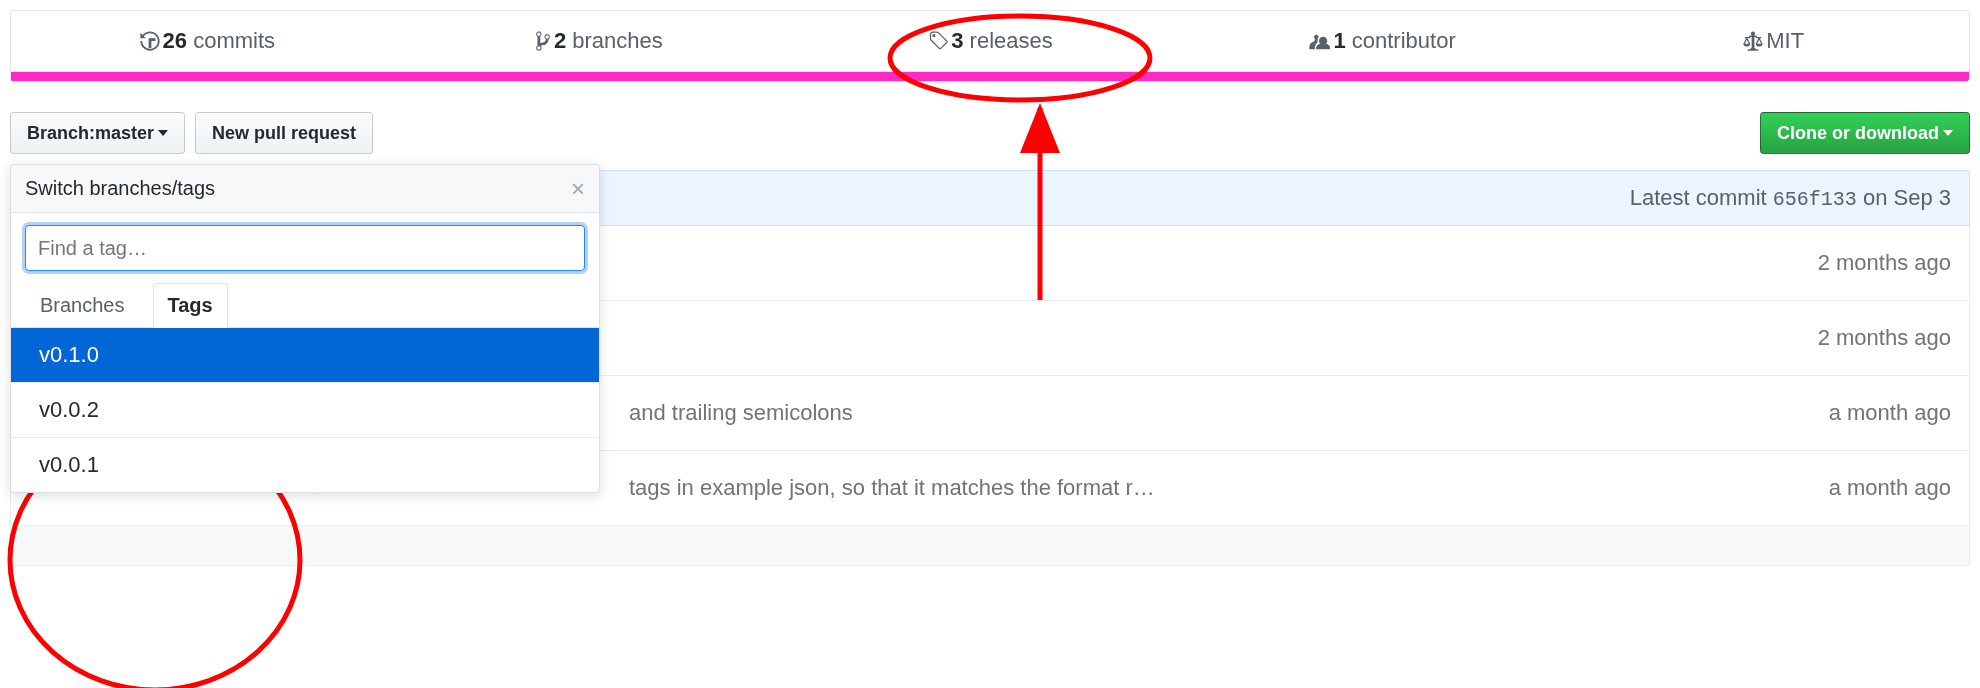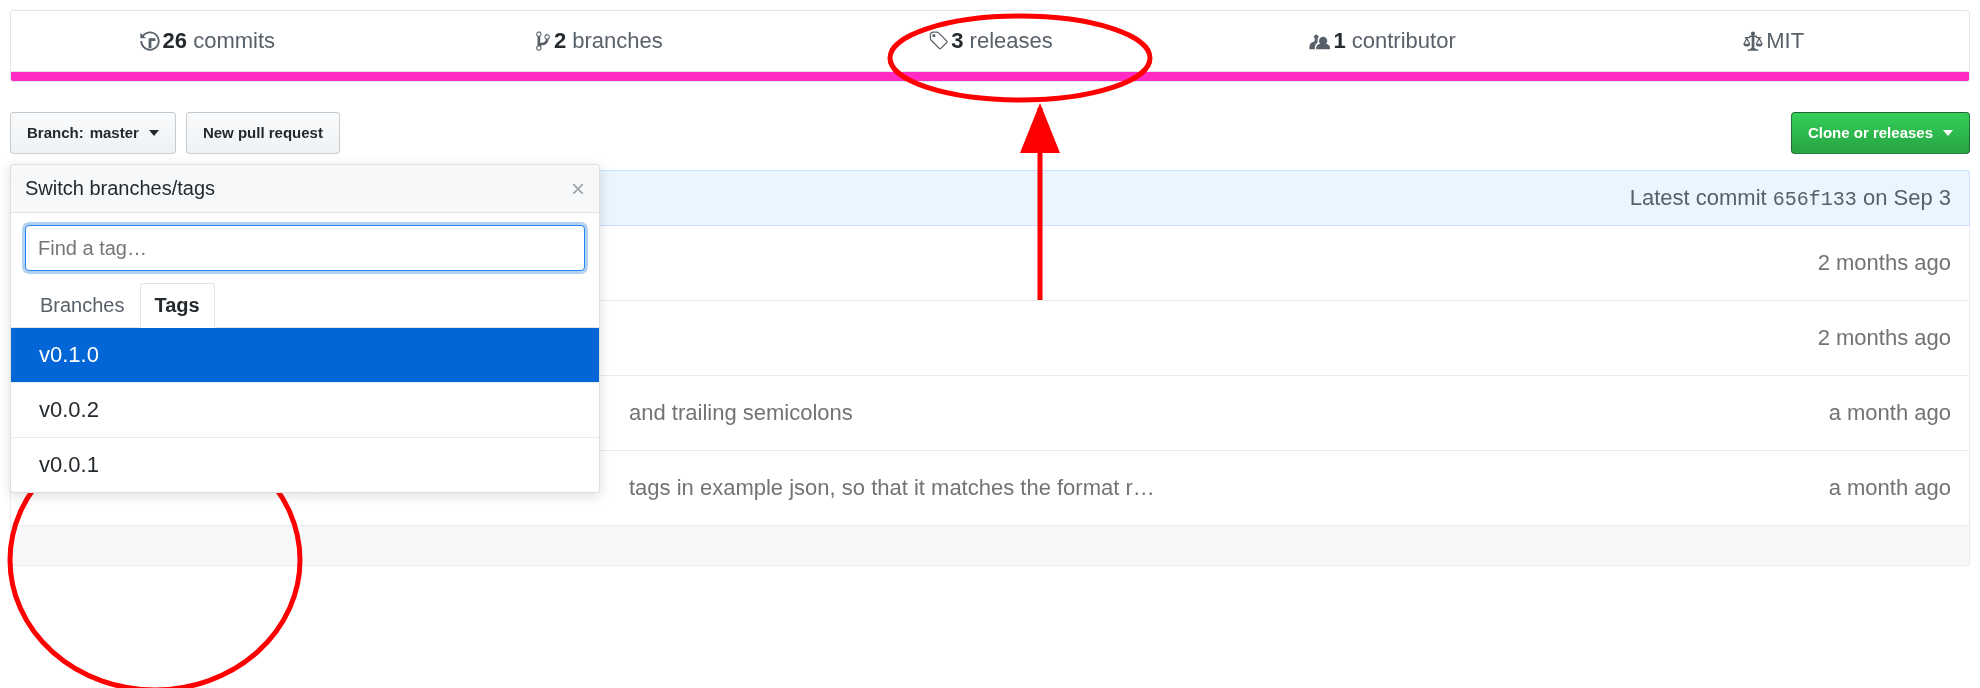--- a/index.html
+++ b/index.html
@@ -54,24 +54,24 @@
   .toolbar {
     display: flex;
     align-items: center;
     gap: 10px;
     margin-bottom: 16px;
     position: relative;
   }
   .btn {
     display: inline-flex;
     align-items: center;
-    gap: 6px;
+    gap: 0;
     height: 42px;
     padding: 0 16px;
-    font-size: 15px;
+    font-size: 18px;
     font-weight: 600;
     line-height: 20px;
     color: #24292e;
     background-color: #eff3f6;
     background-image: linear-gradient(-180deg, #fafbfc 0%, #eff3f6 90%);
     border: 1px solid rgba(27,31,35,0.2);
     border-radius: 4px;
     cursor: pointer;
     user-select: none;
   }
@@ -147,20 +147,21 @@
     border: 1px solid transparent;
     margin-bottom: -1px;
   }
   .dd-tab.active {
     color: #24292e;
     font-weight: 600;
     border: 1px solid #e1e4e8;
     border-bottom-color: #fff;
     border-radius: 3px 3px 0 0;
     background: #fff;
+    margin-left: 13px;
   }
   .dd-item {
     padding: 14px 28px;
     font-size: 22px;
     border-bottom: 1px solid #eaecef;
     cursor: pointer;
   }
   .dd-item:last-child { border-bottom: none; border-radius: 0 0 4px 4px; }
   .dd-item.selected { background: #0366d6; color: #fff; }
 
@@ -248,21 +249,21 @@
 
   <div class="toolbar">
     <div class="btn">
       <span>Branch:</span>
       <strong>master</strong>
       <span class="caret"></span>
     </div>
     <div class="btn">New pull request</div>
     <div class="spacer"></div>
     <div class="btn btn-primary">
-      <span>Clone or releases</span>
+      <span>Clone or download</span>
       <span class="caret"></span>
     </div>
 
     <div class="dropdown">
       <div class="dd-header">
         <span>Switch branches/tags</span>
         <span class="close">×</span>
       </div>
       <div class="dd-search">
         <input type="text" placeholder="Find a tag…" style="">

